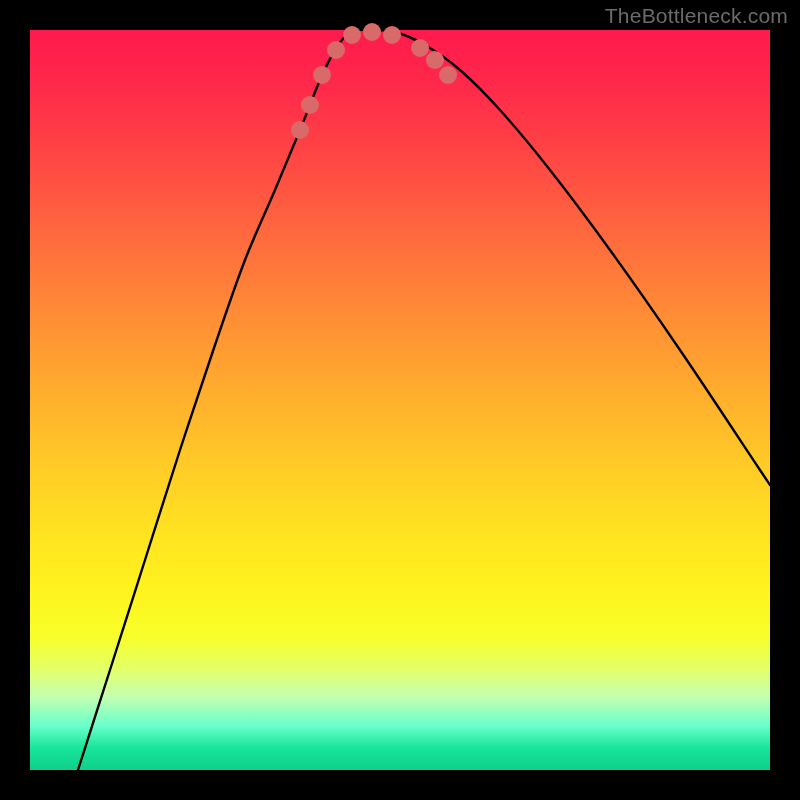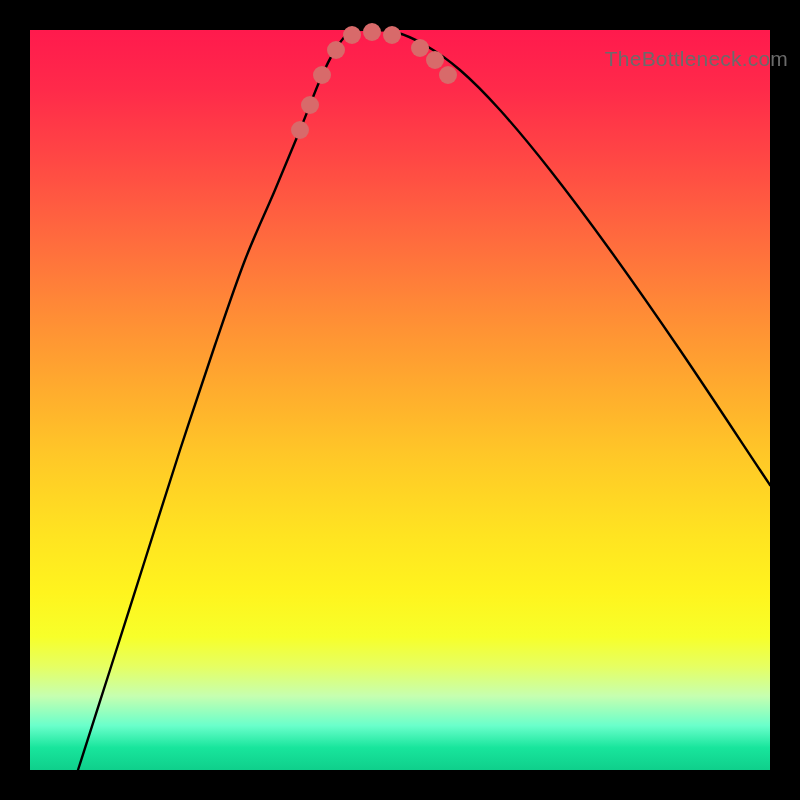--- a/index.html
+++ b/index.html
@@ -13,21 +13,20 @@
     font-family: Arial, Helvetica, sans-serif;
   }
   .watermark {
     position: absolute;
     top: 4px;
     right: 12px;
     color: #6b6b6b;
     font-size: 21px;
     letter-spacing: 0.2px;
     z-index: 50;
-    margin-top: 43px;
   }
   .outer {
     position: absolute;
     inset: 0;
     background: #000;
   }
   .plot {
     position: absolute;
     left: 30px;
     top: 30px;

